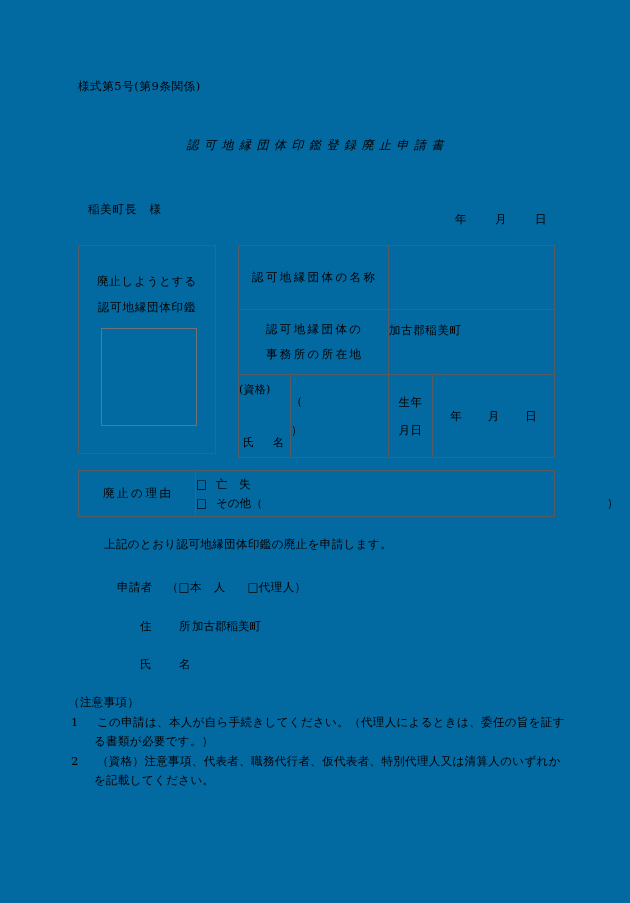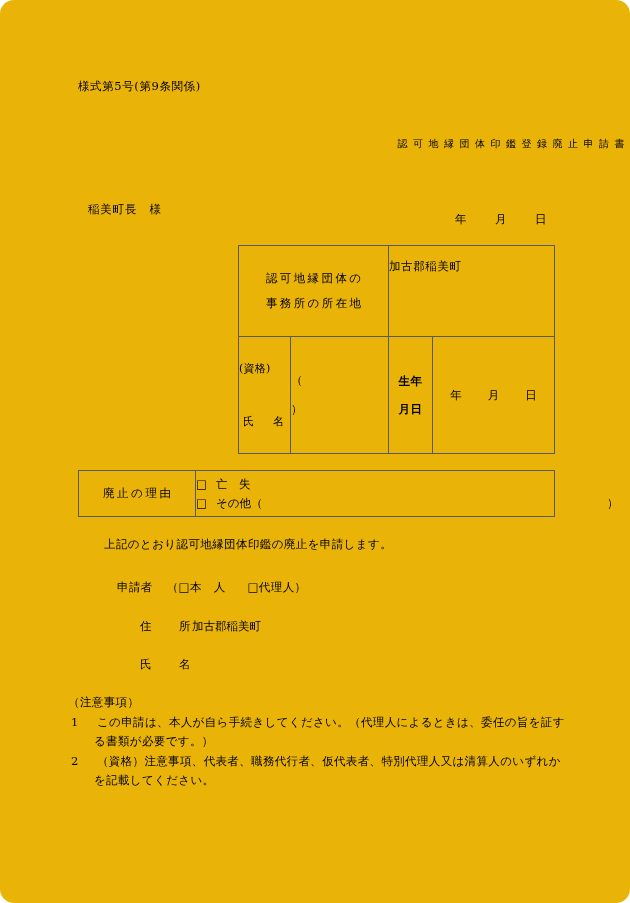--- a/index.html
+++ b/index.html
@@ -12,43 +12,43 @@
     width: 630px;
     height: 903px;
     position: relative;
     font-family: "DejaVu Serif", "Liberation Serif", serif;
     color: #000000;
     -webkit-font-smoothing: antialiased;
   }
   .page {
     position: absolute;
     inset: 0;
-    background: #eab308;
-    border-radius: 14px;
+    background: #0369a1;
   }
 
   
   .abs { position: absolute; }
   .nowrap { white-space: nowrap; }
 
   
   .form-code {
     left: 78px;
     top: 79px;
     font-size: 11.5px;
     letter-spacing: 0.6px;
   }
   .doc-title {
     left: 0;
     right: 0;
     top: 137px;
-    text-align: right;
-    font-size: 10px;
+    text-align: center;
+    font-size: 12px;
     letter-spacing: 5.5px;
     text-indent: 5.5px;
+    font-style: italic;
   }
   .addressee {
     left: 88px;
     top: 178px;
     font-size: 11.5px;
     letter-spacing: 0.8px;
     margin-top: 24px;
   }
   .date-line {
     left: 455px;
@@ -131,21 +131,20 @@
     padding-top: 12px;
     font-size: 11.5px;
   }
   .qual-field .paren-gap { display: inline-block; width: 86px; }
 
   .dob-label {
     text-align: center;
     font-size: 11.5px;
     line-height: 28px;
     letter-spacing: 0.5px;
-    font-weight: bold;
   }
   .dob-value {
     text-align: center;
     vertical-align: bottom;
     padding-bottom: 11px;
     font-size: 11.5px;
   }
   .dob-value .gap { display: inline-block; width: 26px; }
 
   
@@ -245,29 +244,40 @@
   <div class="abs form-code nowrap">様式第5号(第9条関係)</div>
 
   <div class="abs doc-title nowrap">認可地縁団体印鑑登録廃止申請書</div>
 
   <div class="abs addressee nowrap">稲美町長　様</div>
 
   <div class="abs date-line nowrap">
     <span>年</span><span class="gap"></span><span>月</span><span class="gap"></span><span>日</span>
   </div>
 
+  <div class="abs seal-box">
+    <div class="caption">
+      <div>廃止しようとする</div>
+      <div>認可地縁団体印鑑</div>
+    </div>
+    <div class="seal-frame"></div>
+  </div>
 
   <table class="abs info-table">
     <colgroup>
       <col style="width:52px">
       <col style="width:98px">
       <col style="width:44px">
       <col style="width:122px">
     </colgroup>
     <tbody>
+      <tr>
+        <td class="cell-label" colspan="2" style="height:63px;">認可地縁団体の名称</td>
+        <td class="cell-value" colspan="2"></td>
+      </tr>
       <tr>
         <td class="cell-label" colspan="2" style="height:64px;">
           <div>認可地縁団体の</div>
           <div>事務所の所在地</div>
         </td>
         <td class="cell-value addr-value" colspan="2">加古郡稲美町</td>
       </tr>
       <tr>
         <td class="qual-label" style="height:82px;">
           <span class="row-top">(資格)</span>

